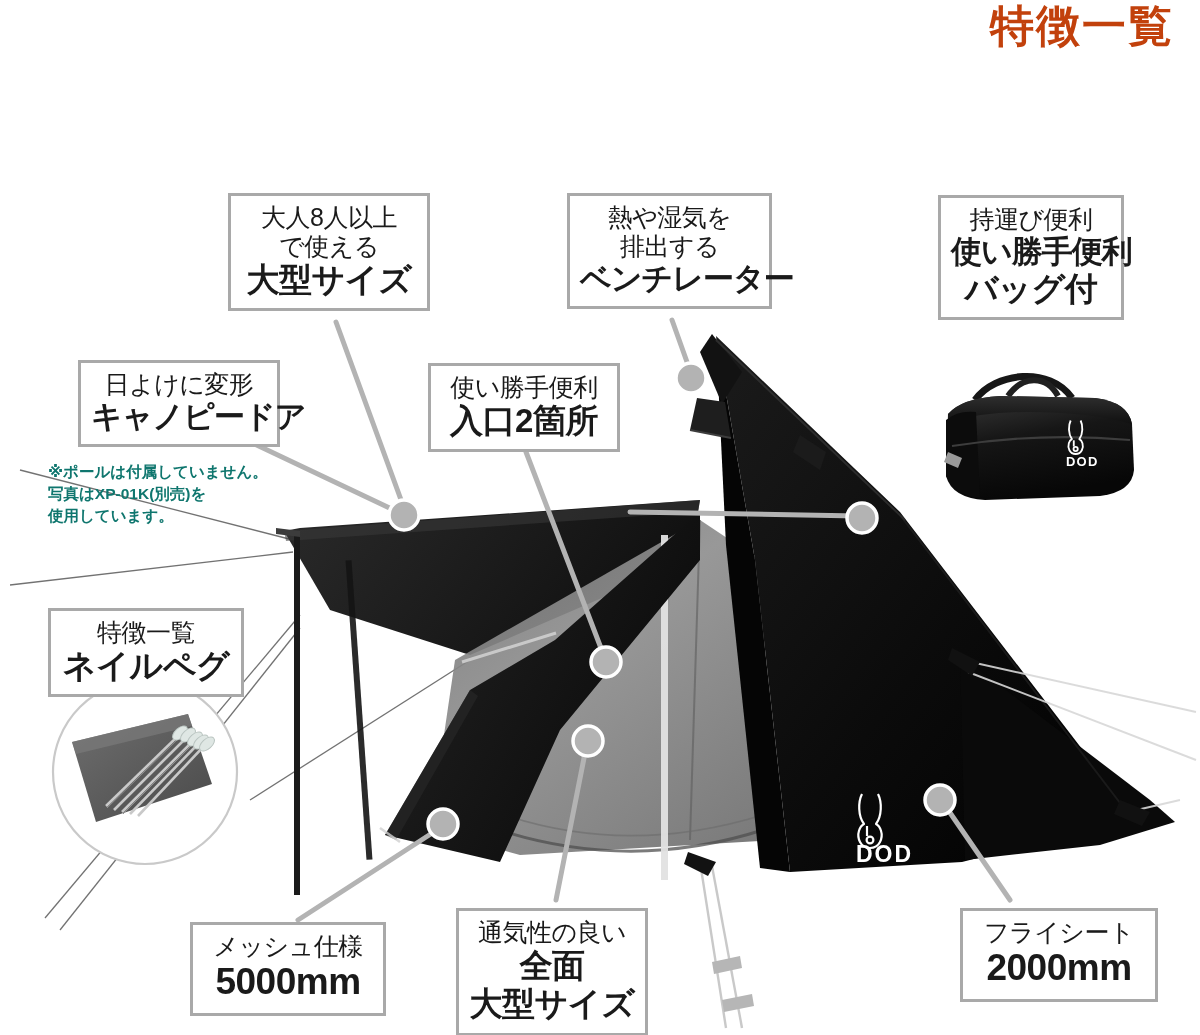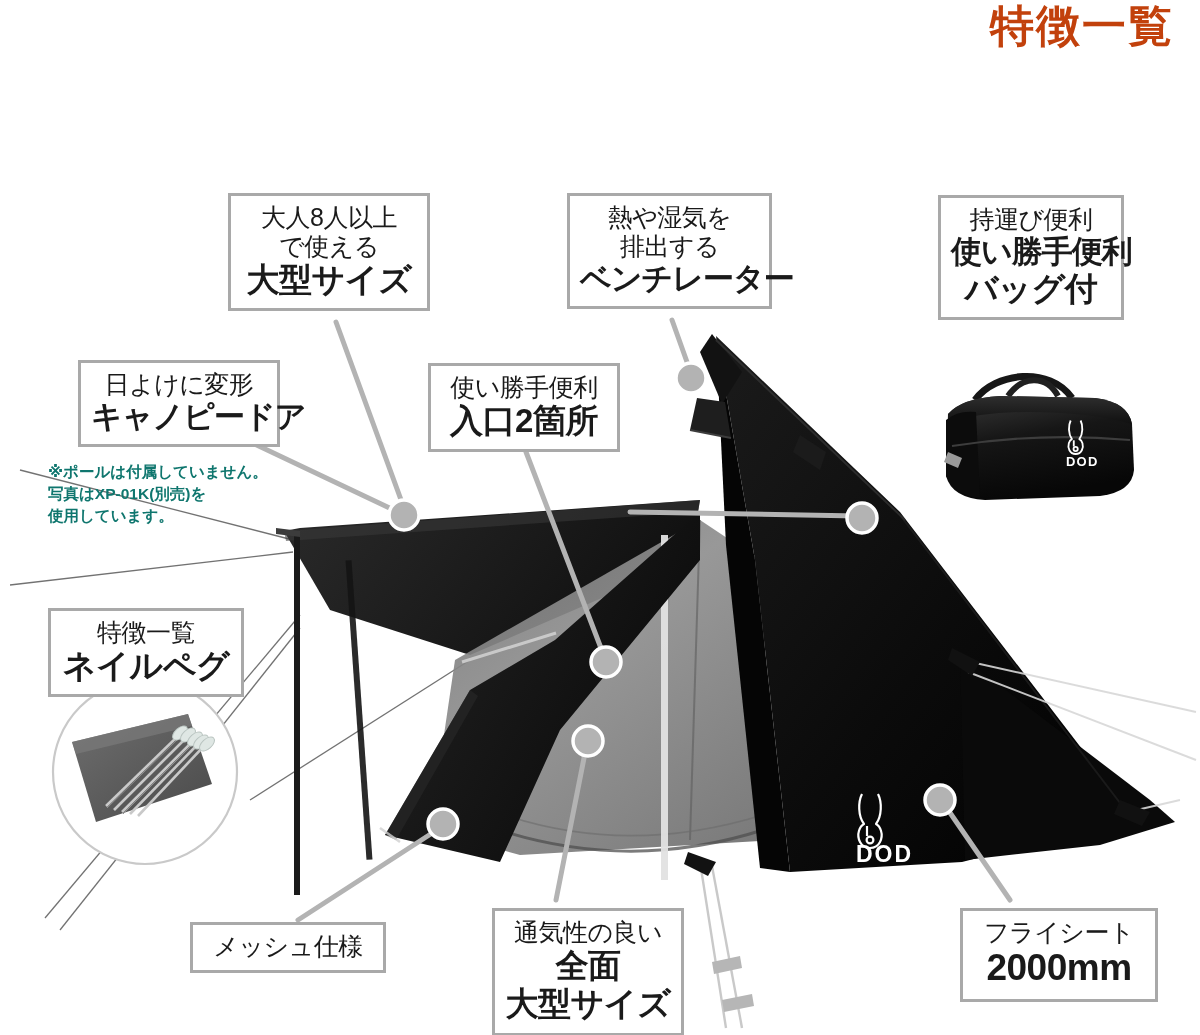--- a/index.html
+++ b/index.html
@@ -288,23 +288,24 @@
     <span class="ln bg">入口2箇所</span>
   </div>
 
   <div class="callout" style="left:48px;top:608px;width:196px;">
     <span class="ln sm">特徴一覧</span>
     <span class="ln bg">ネイルペグ</span>
   </div>
 
   <div class="callout" style="left:190px;top:922px;width:196px;">
     <span class="ln sm">メッシュ仕様</span>
-  </div>
-
-  <div class="callout" style="left:456px;top:908px;width:192px;margin-left:36px;">
+    <span class="ln num">5000mm</span>
+  </div>
+
+  <div class="callout" style="left:456px;top:908px;width:192px;">
     <span class="ln sm">通気性の良い</span>
     <span class="ln bg">全面</span>
     <span class="ln bg">大型サイズ</span>
   </div>
 
   <div class="callout" style="left:960px;top:908px;width:198px;">
     <span class="ln sm">フライシート</span>
     <span class="ln num">2000mm</span>
   </div>
 

